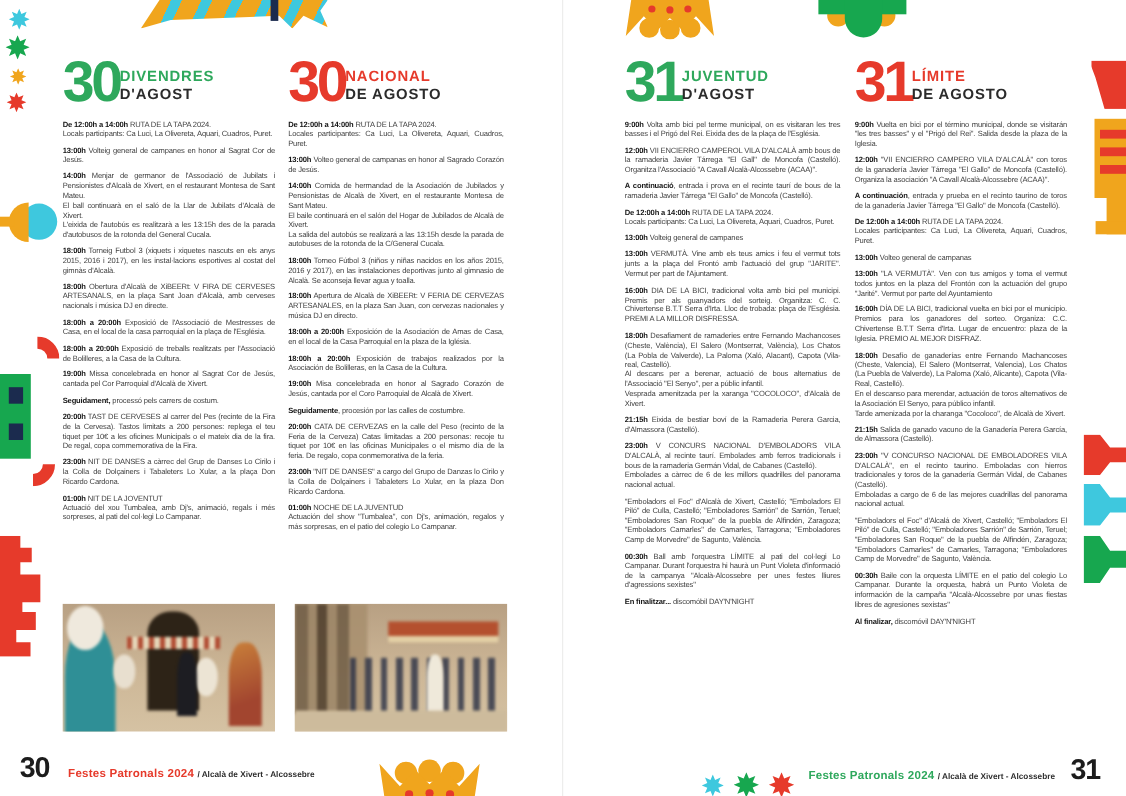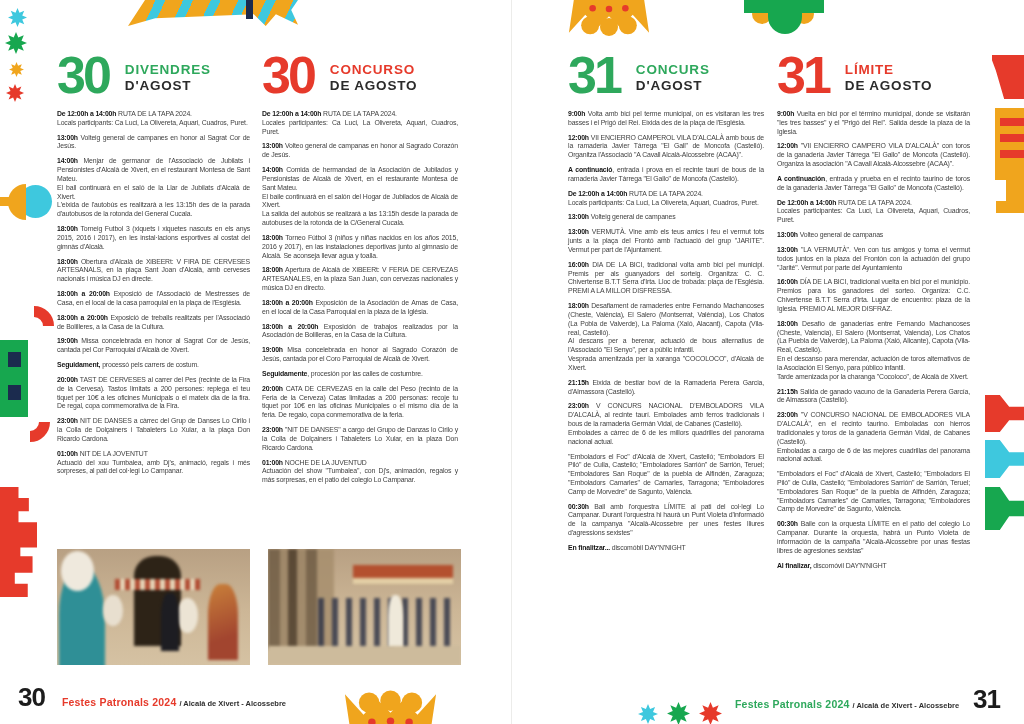--- a/index.html
+++ b/index.html
@@ -12,21 +12,21 @@
 
   
   .col { position:absolute; top:55px; }
   .col-1 { left:57px;  width:193px; }
   .col-2 { left:262px; width:196px; }
   .col-3 { left:568px; width:196px; }
   .col-4 { left:777px; width:193px; }
 
   .col-header { display:flex; align-items:flex-start; height:46px; }
   .num { font-size:52px; font-weight:bold; line-height:0.8; letter-spacing:-3px; }
-  .daywrap { margin-left:16px; padding-top:7px; }
+  .daywrap { margin-left:0; padding-top:7px; }
   .day   { display:block; font-size:13.5px; font-weight:bold; letter-spacing:0.8px; line-height:1.22; }
   .month { display:block; font-size:13.5px; font-weight:bold; letter-spacing:0.8px; line-height:1.22; color:#2b2b2b; }
   .col.green .num, .col.green .day { color:var(--green); }
   .col.red   .num, .col.red   .day { color:var(--red); }
 
   .events { margin-top:9px; }
   .events p { margin:0 0 6px 0; font-size:6.9px; line-height:1.28; letter-spacing:-0.15px;
               color:var(--text); text-align:justify; }
   .events b { color:var(--text_bold); }
   .events .t { white-space:pre-line; }
@@ -241,21 +241,21 @@
         <p><b>23:00h</b><span class="t"> NIT DE DANSES a càrrec del Grup de Danses Lo Cirilo i la Colla de Dolçainers i Tabaleters Lo Xular, a la plaça Don Ricardo Cardona.</span></p>
         <p><b>01:00h</b><span class="t"> NIT DE LA JOVENTUT
 Actuació del xou Tumbalea, amb Dj's, animació, regals i més sorpreses, al pati del col·legi Lo Campanar.</span></p>
       </div>
   </div>
 
   <div class="col col-2 red">
     <div class="col-header">
       <span class="num">30</span>
       <span class="daywrap">
-          <span class="day">CONCURSO</span>
+          <span class="day">NACIONAL</span>
           <span class="month">DE AGOSTO</span>
         </span>
     </div>
     <div class="events">
         <p><b>De 12:00h a 14:00h</b><span class="t"> RUTA DE LA TAPA 2024.
 Locales participantes: Ca Luci, La Olivereta, Aquari, Cuadros, Puret.</span></p>
         <p><b>13:00h</b><span class="t"> Volteo general de campanas en honor al Sagrado Corazón de Jesús.</span></p>
         <p><b>14:00h</b><span class="t"> Comida de hermandad de la Asociación de Jubilados y Pensionistas de Alcalà de Xivert, en el restaurante Montesa de Sant Mateu.
 El baile continuará en el salón del Hogar de Jubilados de Alcalà de Xivert.
 La salida del autobús se realizará a las 13:15h desde la parada de autobuses de la rotonda de la C/General Cucala.</span></p>
@@ -269,21 +269,21 @@
         <p><b>23:00h</b><span class="t"> "NIT DE DANSES" a cargo del Grupo de Danzas lo Cirilo y la Colla de Dolçainers i Tabaleters Lo Xular, en la plaza Don Ricardo Cardona.</span></p>
         <p><b>01:00h</b><span class="t"> NOCHE DE LA JUVENTUD
 Actuación del show "Tumbalea", con Dj's, animación, regalos y más sorpresas, en el patio del colegio Lo Campanar.</span></p>
       </div>
   </div>
 
   <div class="col col-3 green">
     <div class="col-header">
       <span class="num">31</span>
       <span class="daywrap">
-          <span class="day">CONCURS</span>
+          <span class="day">JUVENTUD</span>
           <span class="month">D'AGOST</span>
         </span>
     </div>
     <div class="events">
         <p><b>9:00h</b><span class="t"> Volta amb bici pel terme municipal, on es visitaran les tres basses i el Prigó del Rei. Eixida des de la plaça de l'Església.</span></p>
         <p><b>12:00h</b><span class="t"> VII ENCIERRO CAMPEROL VILA D'ALCALÀ amb bous de la ramaderia Javier Tárrega "El Gall" de Moncofa (Castelló). Organitza l'Associació "A Cavall Alcalà-Alcossebre (ACAA)".</span></p>
         <p><b>A continuació</b><span class="t">, entrada i prova en el recinte taurí de bous de la ramaderia Javier Tárrega "El Gallo" de Moncofa (Castelló).</span></p>
         <p><b>De 12:00h a 14:00h</b><span class="t"> RUTA DE LA TAPA 2024.
 Locals participants: Ca Luci, La Olivereta, Aquari, Cuadros, Puret.</span></p>
         <p><b>13:00h</b><span class="t"> Volteig general de campanes</span></p>

